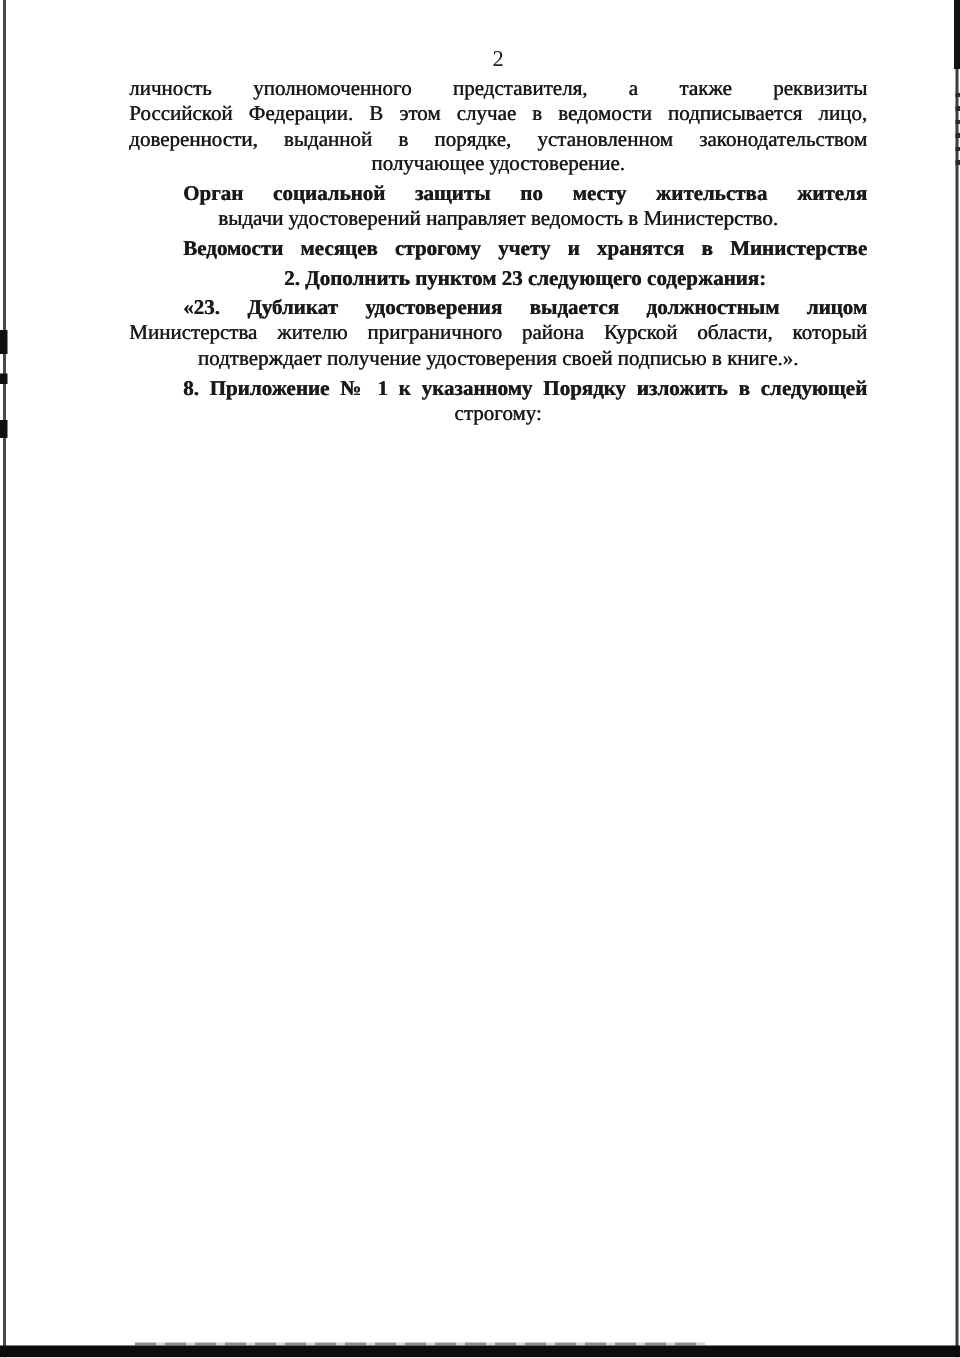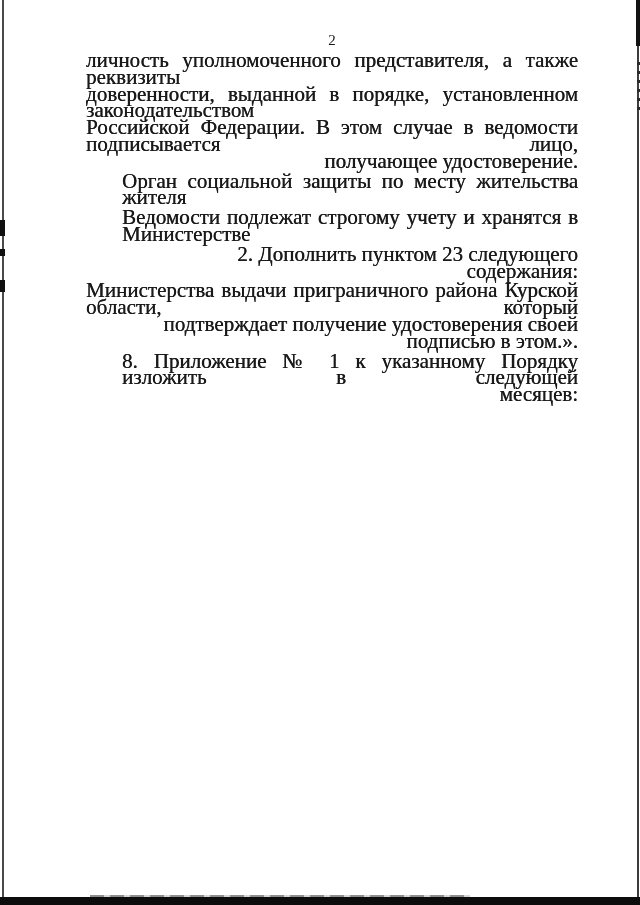--- a/index.html
+++ b/index.html
@@ -62,66 +62,68 @@
     position: absolute;
     top: 32px; left: 86px;
     width: 492px;
     text-align: center;
     font-size: 15px;
   }
   .document-text {
     position: absolute;
     top: 52px; left: 86px;
     width: 492px;
-    font-size: 21px;
+    font-size: 14px;
     line-height: 16.8px;
     text-shadow: 0.35px 0 0 currentColor; 
   }
   .paragraph + .paragraph { margin-top: 3px; }
-  .line { white-space: normal; text-align: right; }
+  .line { white-space: normal; text-align: center; }
   .line.justify { text-align: justify; text-align-last: justify; }
-  .line.indent { padding-left: 36px; }
+  .line.indent { padding-left: 36px; font-weight: bold; }
 </style>
 </head>
 <body>
 
 <div class="page">
 
   <div class="edge-left"></div>
   <div class="edge-right"></div>
   <div class="edge-right-top"></div>
   <div class="edge-right-speckle"></div>
   <div class="edge-mark m1"></div>
   <div class="edge-mark m2"></div>
   <div class="edge-mark m3"></div>
 
   <div class="page-number">2</div>
 
   <div class="document-text">
       <div class="paragraph">
         <div class="line justify">личность уполномоченного представителя, а также реквизиты</div>
+        <div class="line justify">Российской Федерации. В этом случае в ведомости подписывается лицо,</div>
         <div class="line justify">доверенности, выданной в порядке, установленном законодательством</div>
-        <div class="line justify">Российской Федерации. В этом случае в ведомости подписывается лицо,</div>
         <div class="line">получающее удостоверение.</div>
       </div>
       <div class="paragraph">
         <div class="line justify indent">Орган социальной защиты по месту жительства жителя</div>
+        <div class="line">выдачи удостоверений направляет ведомость в Министерство.</div>
       </div>
       <div class="paragraph">
-        <div class="line justify indent">Ведомости подлежат строгому учету и хранятся в Министерстве</div>
+        <div class="line justify indent">Ведомости месяцев строгому учету и хранятся в Министерстве</div>
       </div>
       <div class="paragraph">
         <div class="line indent">2. Дополнить пунктом 23 следующего содержания:</div>
       </div>
       <div class="paragraph">
-        <div class="line justify">Министерства выдачи приграничного района Курской области, который</div>
-        <div class="line">подтверждает получение удостоверения своей подписью в этом.».</div>
+        <div class="line justify indent">«23. Дубликат удостоверения выдается должностным лицом</div>
+        <div class="line justify">Министерства жителю приграничного района Курской области, который</div>
+        <div class="line">подтверждает получение удостоверения своей подписью в книге.».</div>
       </div>
       <div class="paragraph">
         <div class="line justify indent">8. Приложение № 1 к указанному Порядку изложить в следующей</div>
-        <div class="line">месяцев:</div>
+        <div class="line">строгому:</div>
       </div>
     </div>
 
   <div class="bottom-bar-fray"></div>
   <div class="bottom-bar"></div>
 
 </div>
 
 </body></html>

